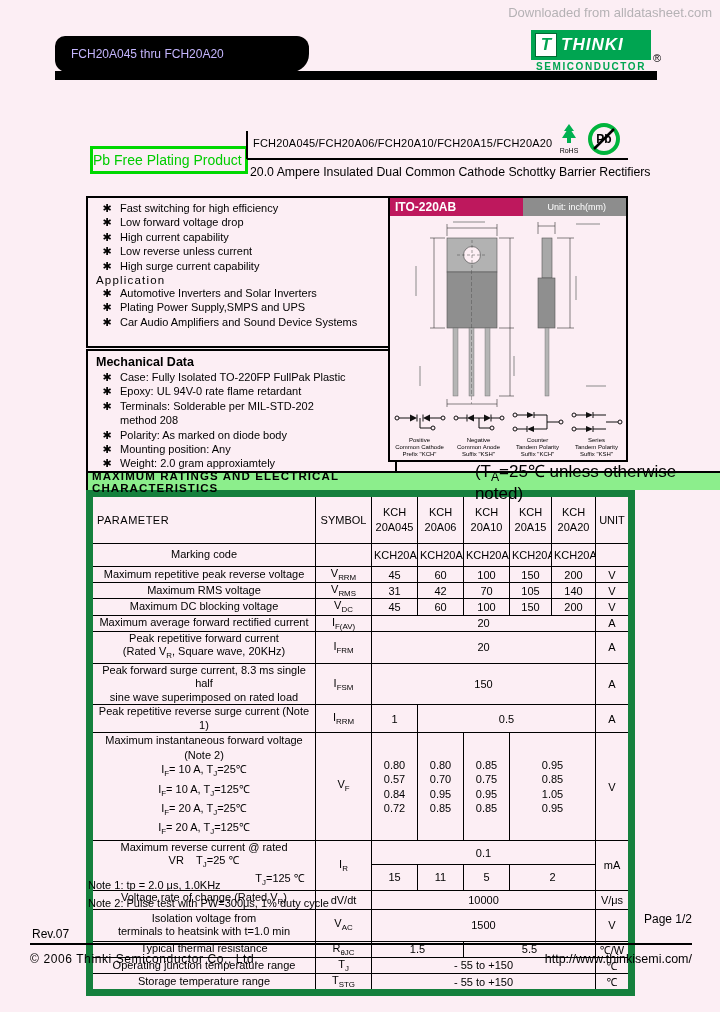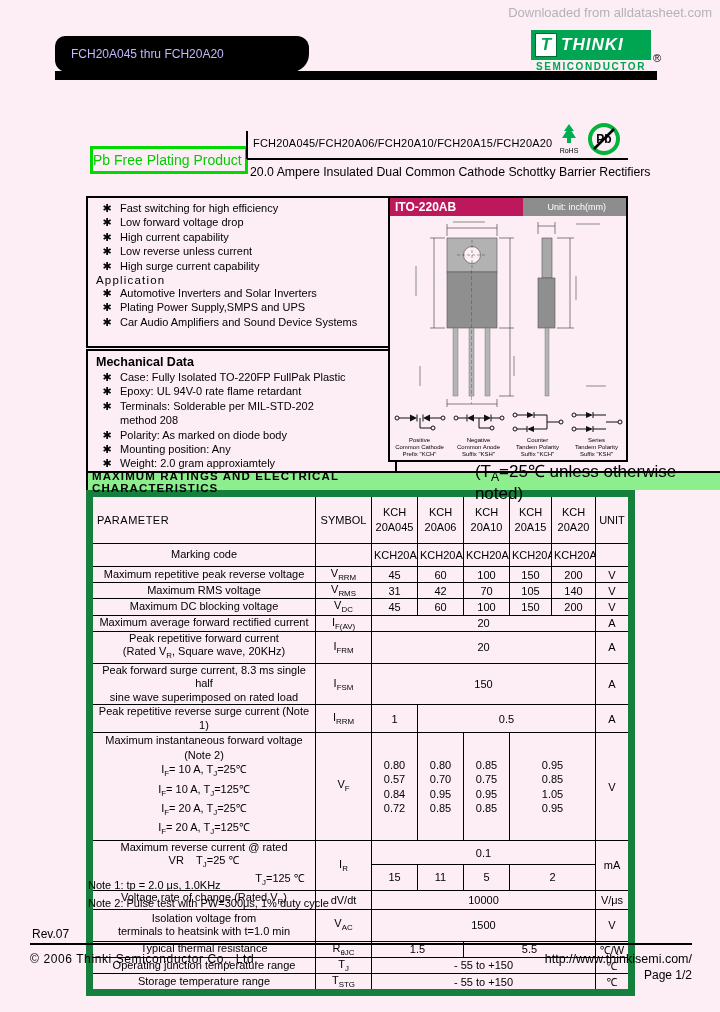--- a/index.html
+++ b/index.html
@@ -76,21 +76,21 @@
   tr.h13 td{height:13px;} tr.h14 td{height:14px;} tr.h15 td{height:15px;}
   tr.h22 td{height:22px;} tr.h28 td{height:28px;} tr.h30 td{height:30px;}
   tr.h31 td{height:31px;} tr.h74 td{height:74px;line-height:14.3px;}
 
   
   #note1{left:88px;top:879px;font-size:11px;}
   #note2{left:88px;top:897px;font-size:11px;}
 
   
   #footer-rev{left:32px;top:927px;font-size:12px;}
-  #footer-page{right:28px;top:968px;font-size:12px;}
+  #footer-page{right:28px;top:912px;font-size:12px;}
   #footer-line{left:30px;top:943px;width:662px;height:2px;background:#000;}
   #footer-copy{left:30px;top:952px;font-size:12px;letter-spacing:0.6px;}
   #footer-url{right:28px;top:952px;font-size:12.5px;font-weight:normal;}
 </style>
 </head>
 <body>
 
 <div id="page">
 
   <div class="abs" id="watermark">Downloaded from alldatasheet.com</div>

